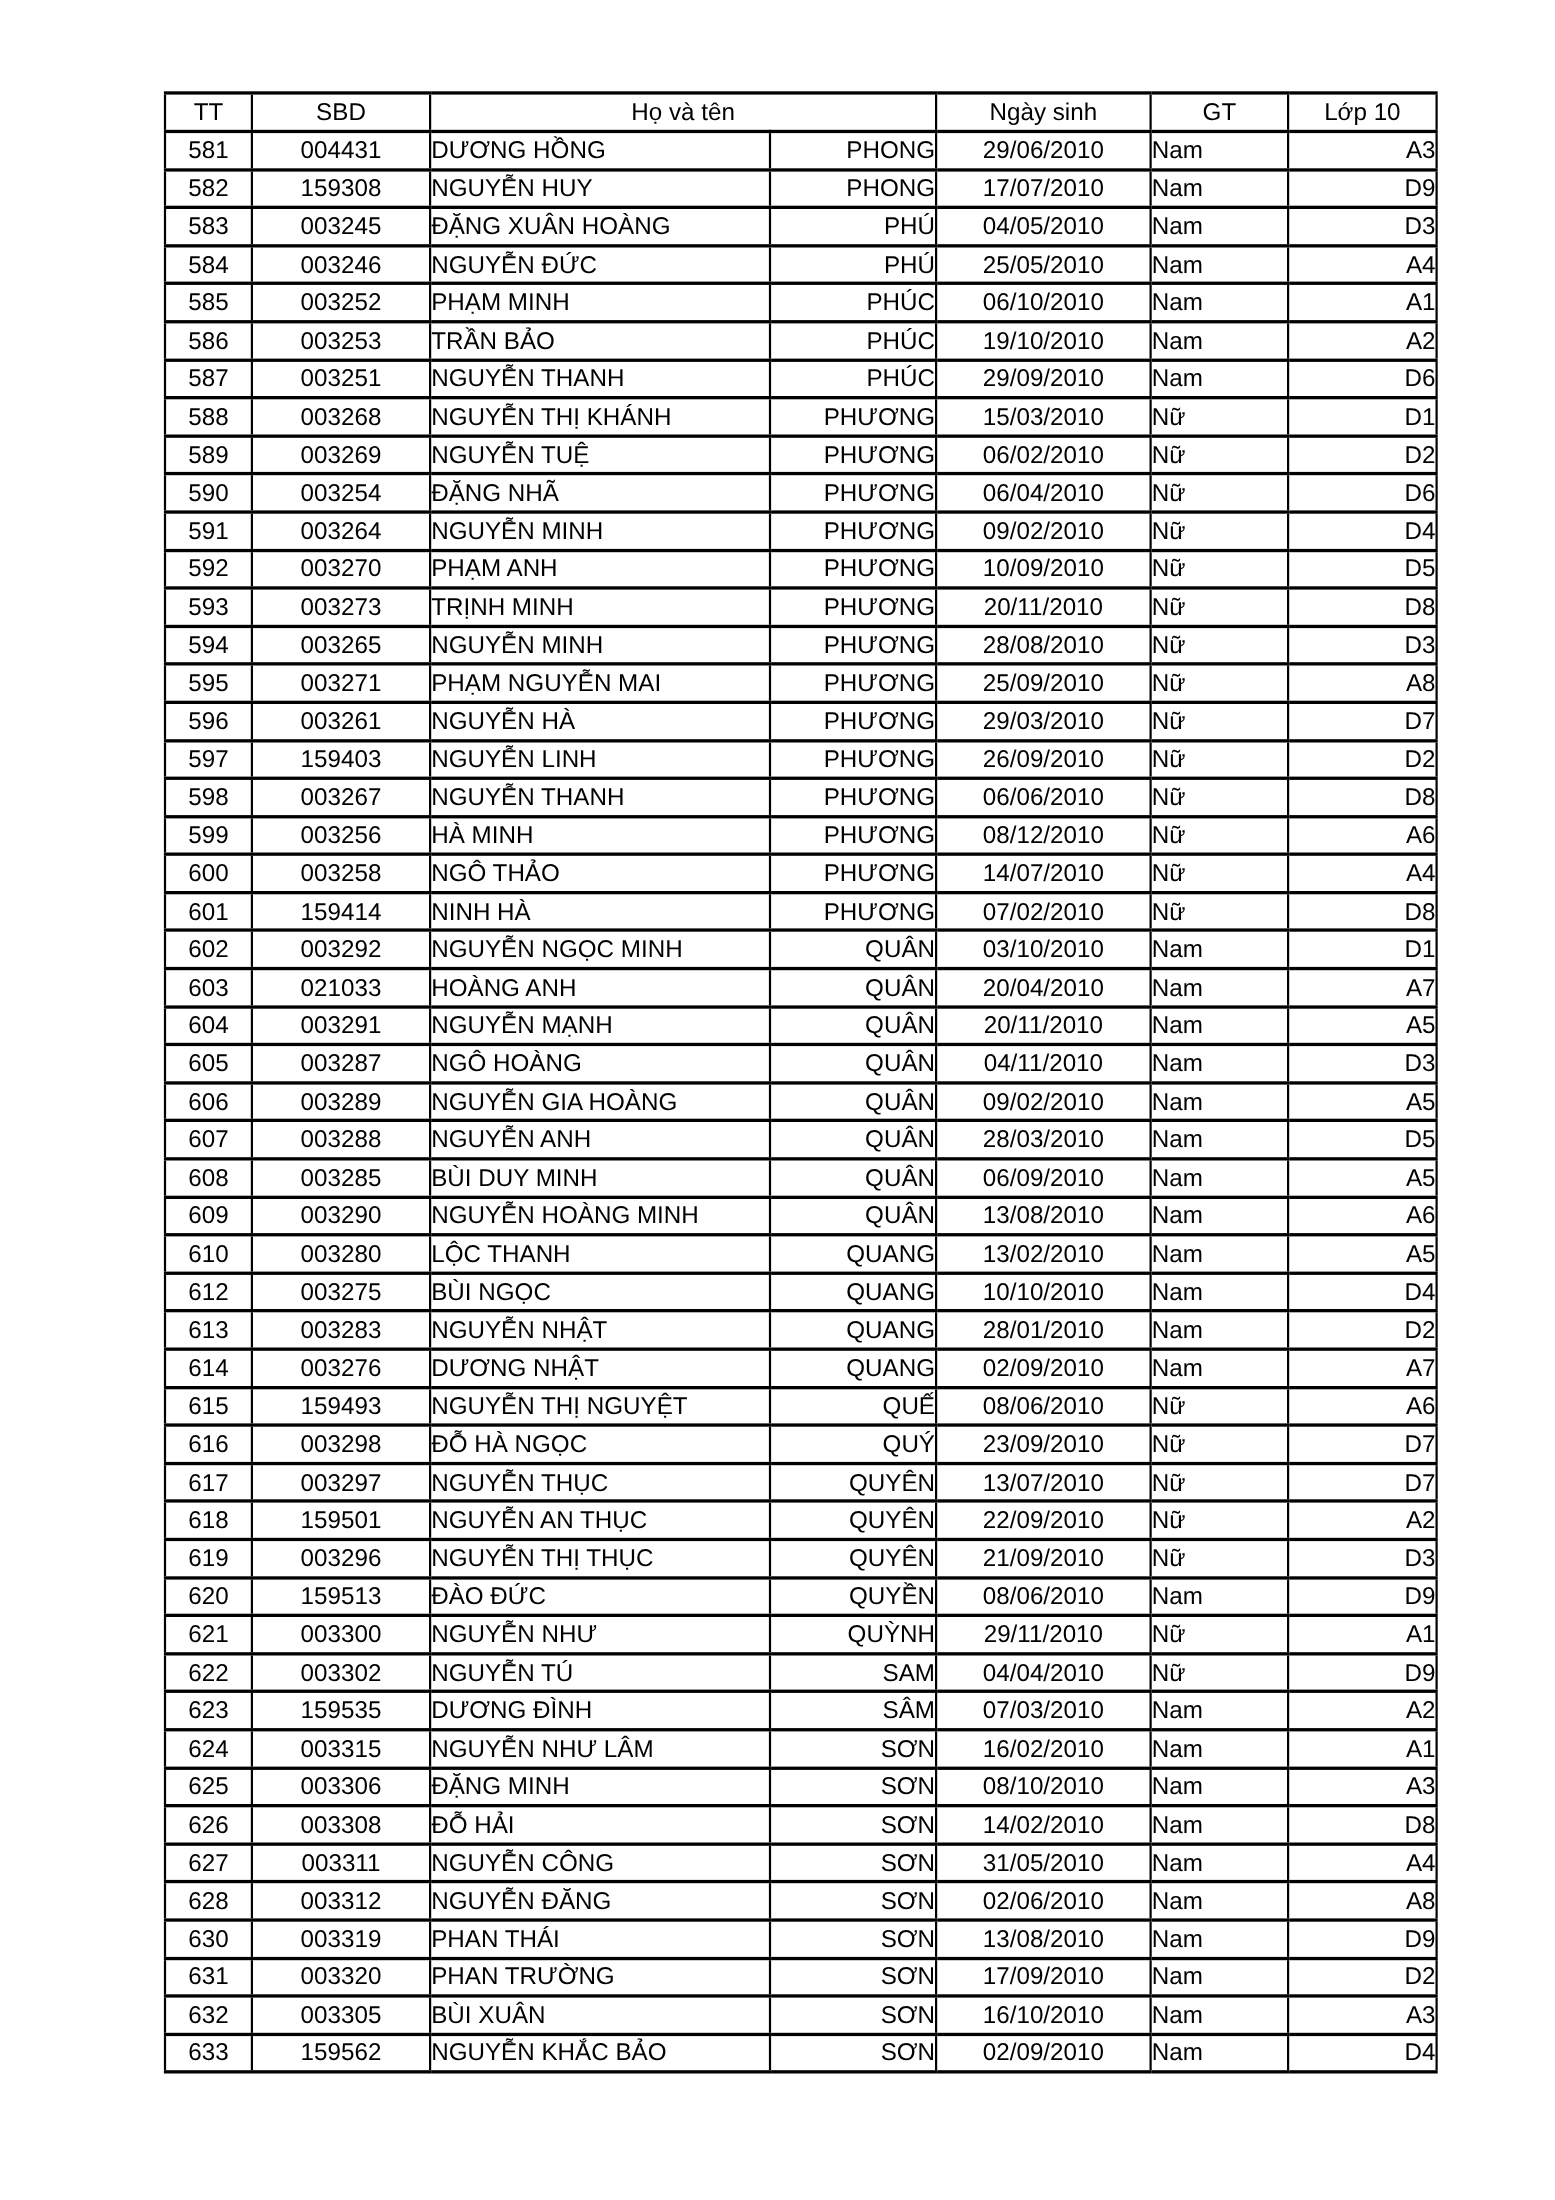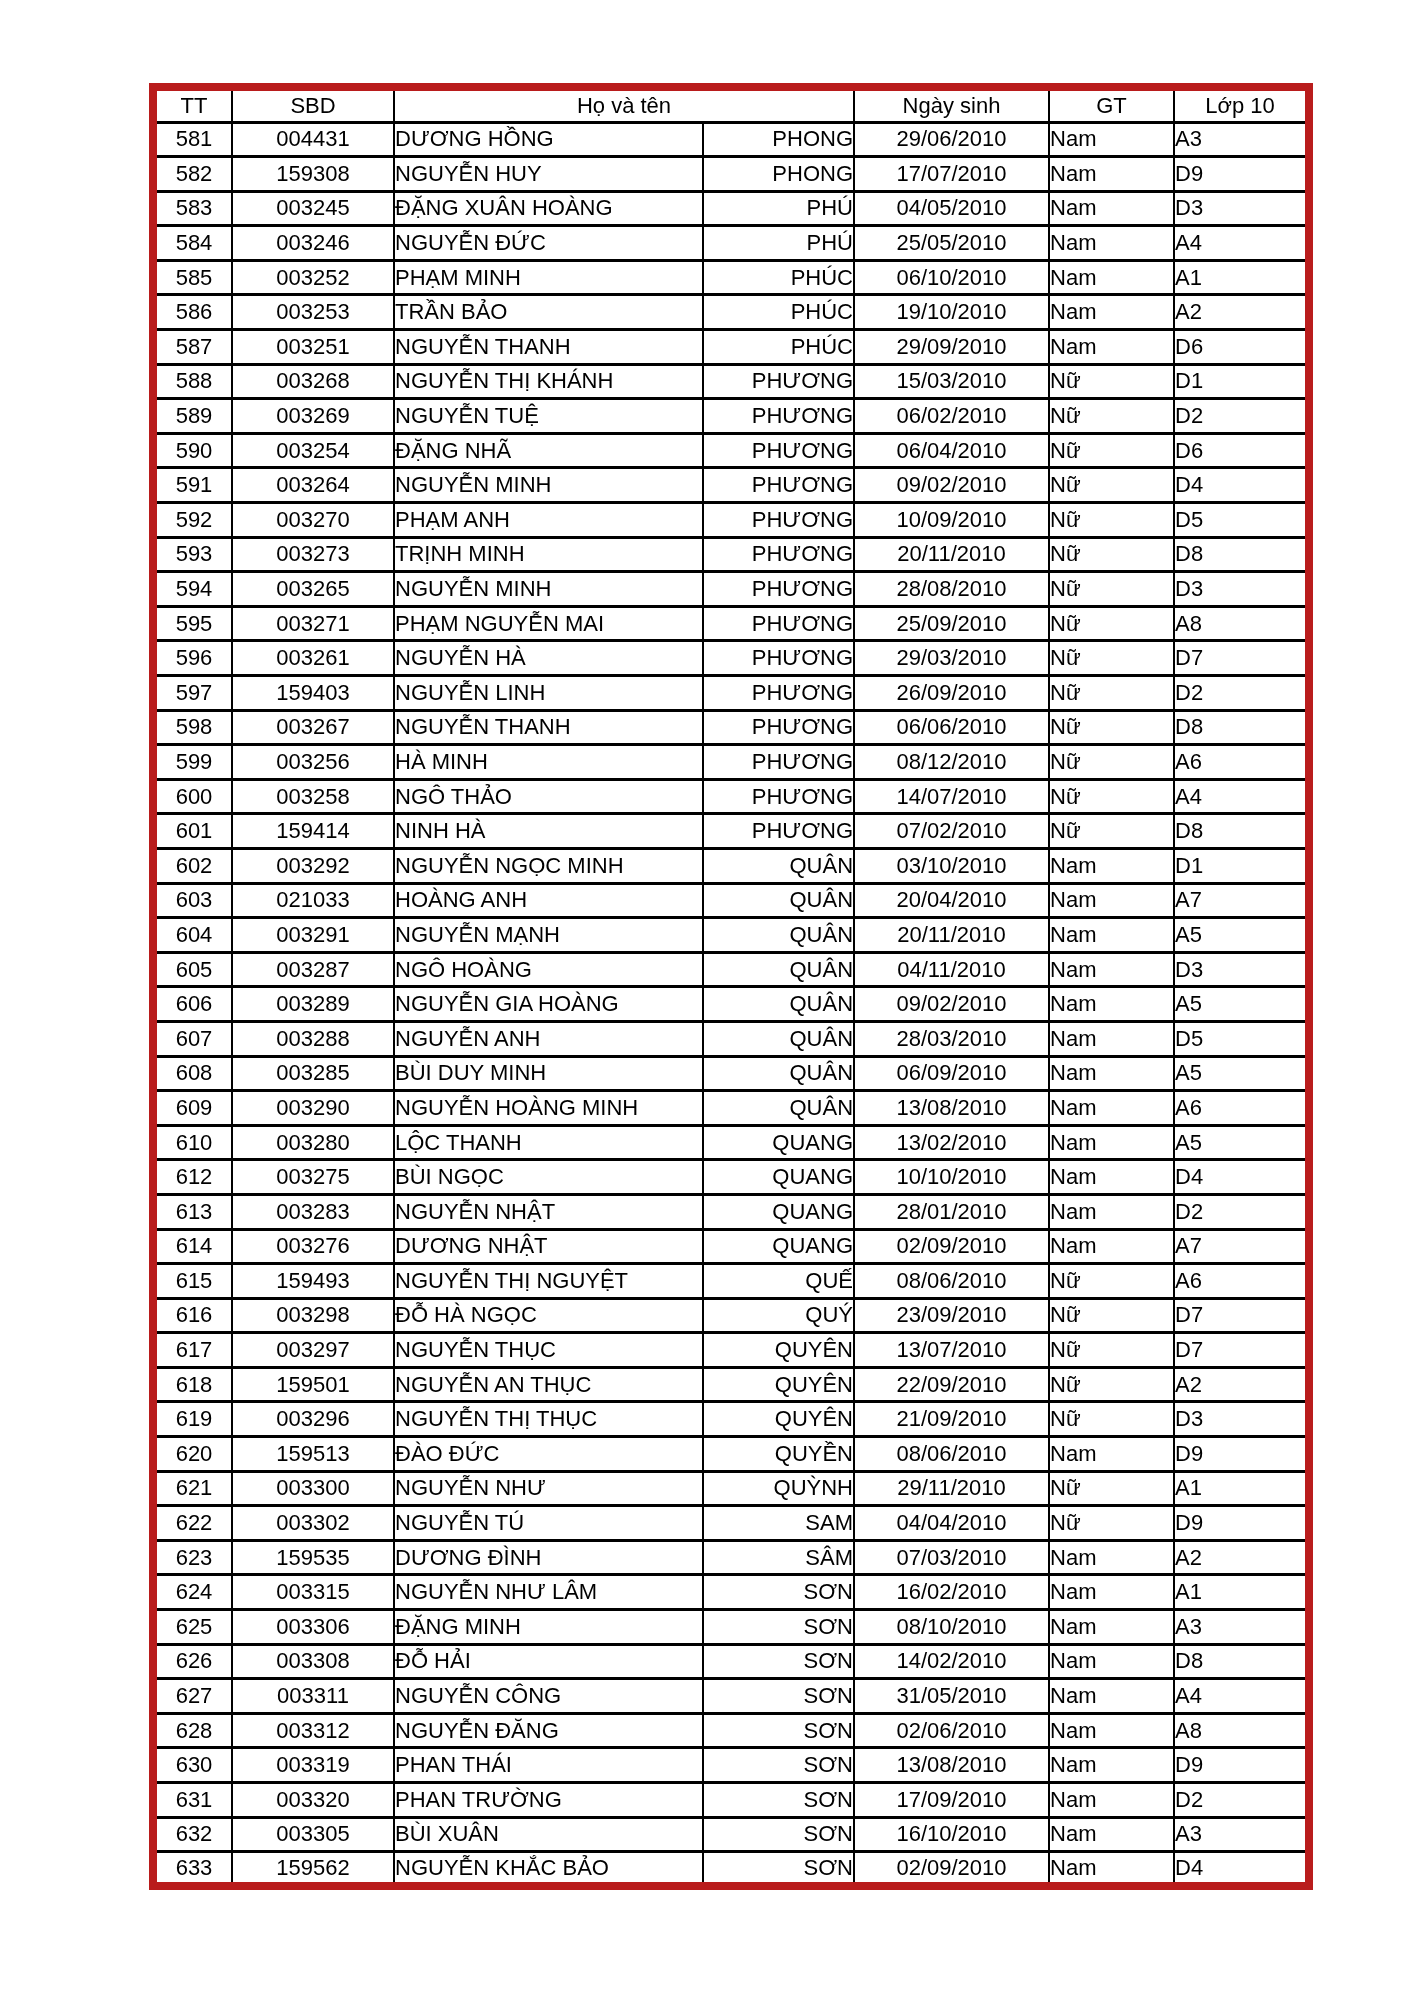--- a/index.html
+++ b/index.html
@@ -20,21 +20,21 @@
     height: 2000px;
     background: #ffffff;
   }
   table.student-table {
     position: absolute;
     left: 149px;
     top: 83px;
     width: 1156px;
     border-collapse: collapse;
     table-layout: fixed;
-    border: 8px solid #b91c1c;
+    border: 2px solid #b91c1c;
     padding-left: 16px;
   }
   table.student-table th,
   table.student-table td {
     border: 2px solid #000000;
     border-top-width: 3px;
     border-bottom-width: 3px;
     font-size: 22px;
     line-height: 1;
     white-space: nowrap;
@@ -52,21 +52,21 @@
   table.student-table tbody td {
     height: 34.6px;
     vertical-align: middle;
   }
   .col-tt   { text-align: center; }
   .col-sbd  { text-align: center; margin-top: 44px; }
   .col-name { text-align: left; padding-left: 5px; margin-top: 40px; }
   .col-ten  { text-align: right; padding-left: 5px; }
   .col-dob  { text-align: center; padding-left: 5px; margin-left: 16px; }
   .col-gt   { text-align: left; padding-left: 5px; margin-left: 24px; }
-  .col-lop  { text-align: left; }
+  .col-lop  { text-align: right; }
 </style>
 </head>
 <body>
 
 <div class="sheet">
   <table class="student-table">
     <colgroup>
       <col style="width:79px">
       <col style="width:162px">
       <col style="width:309px">

